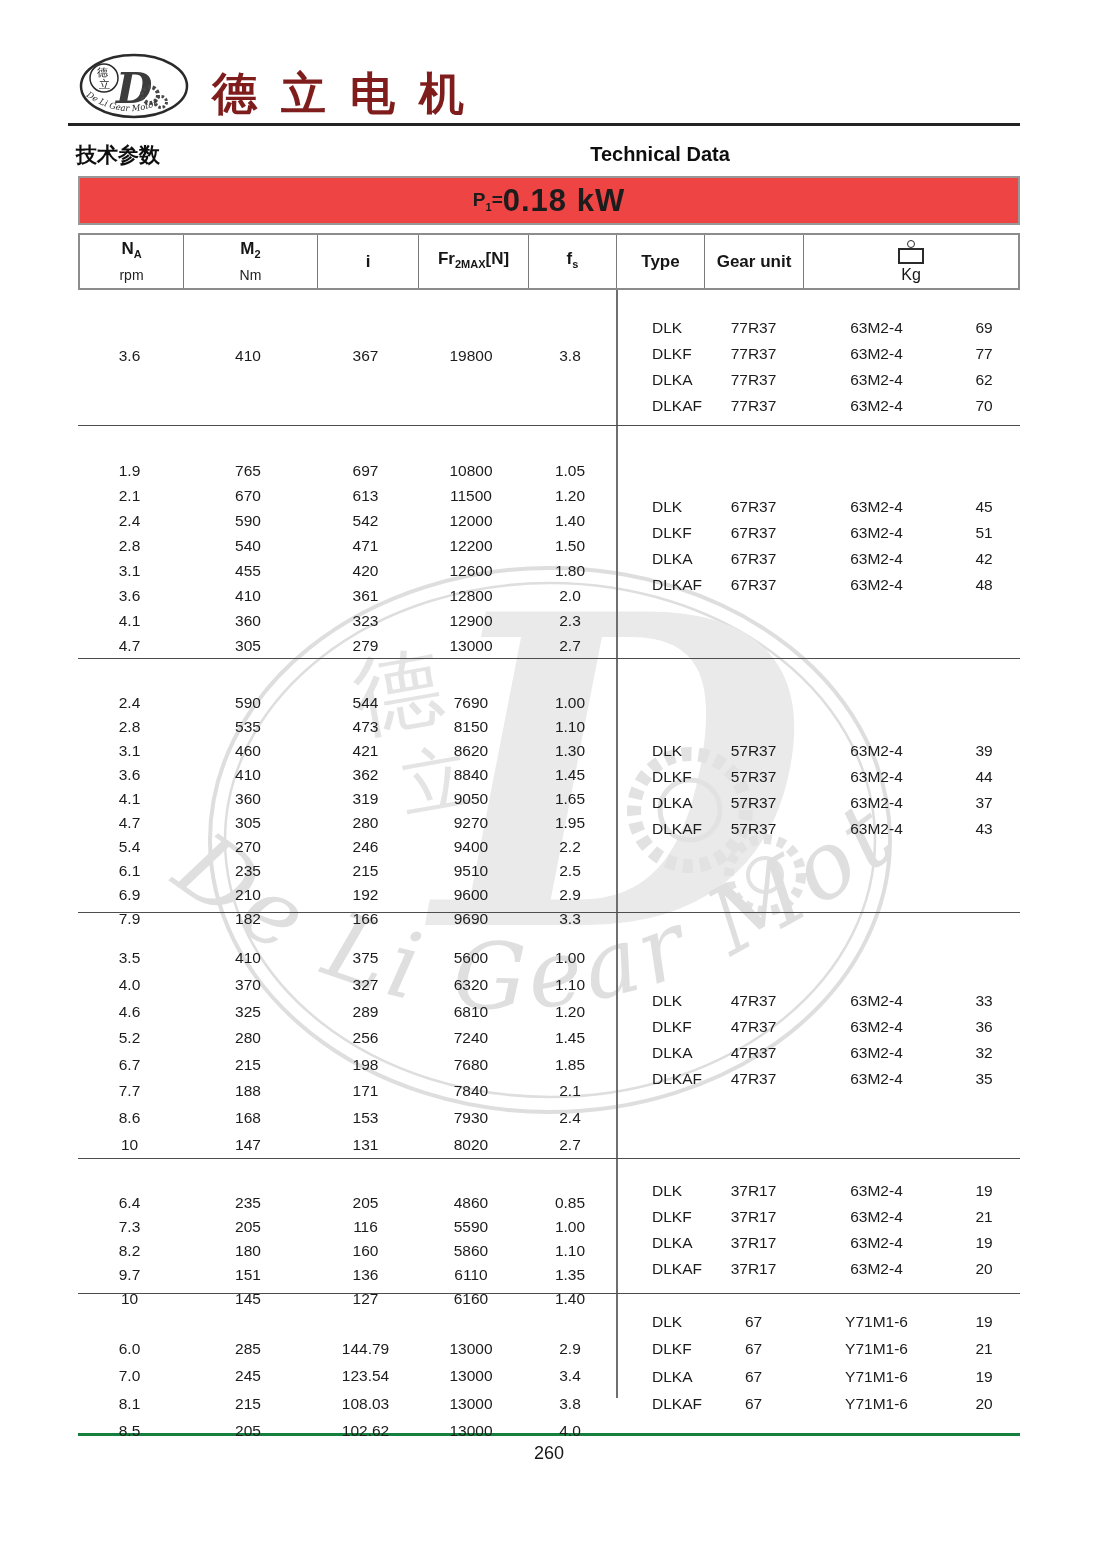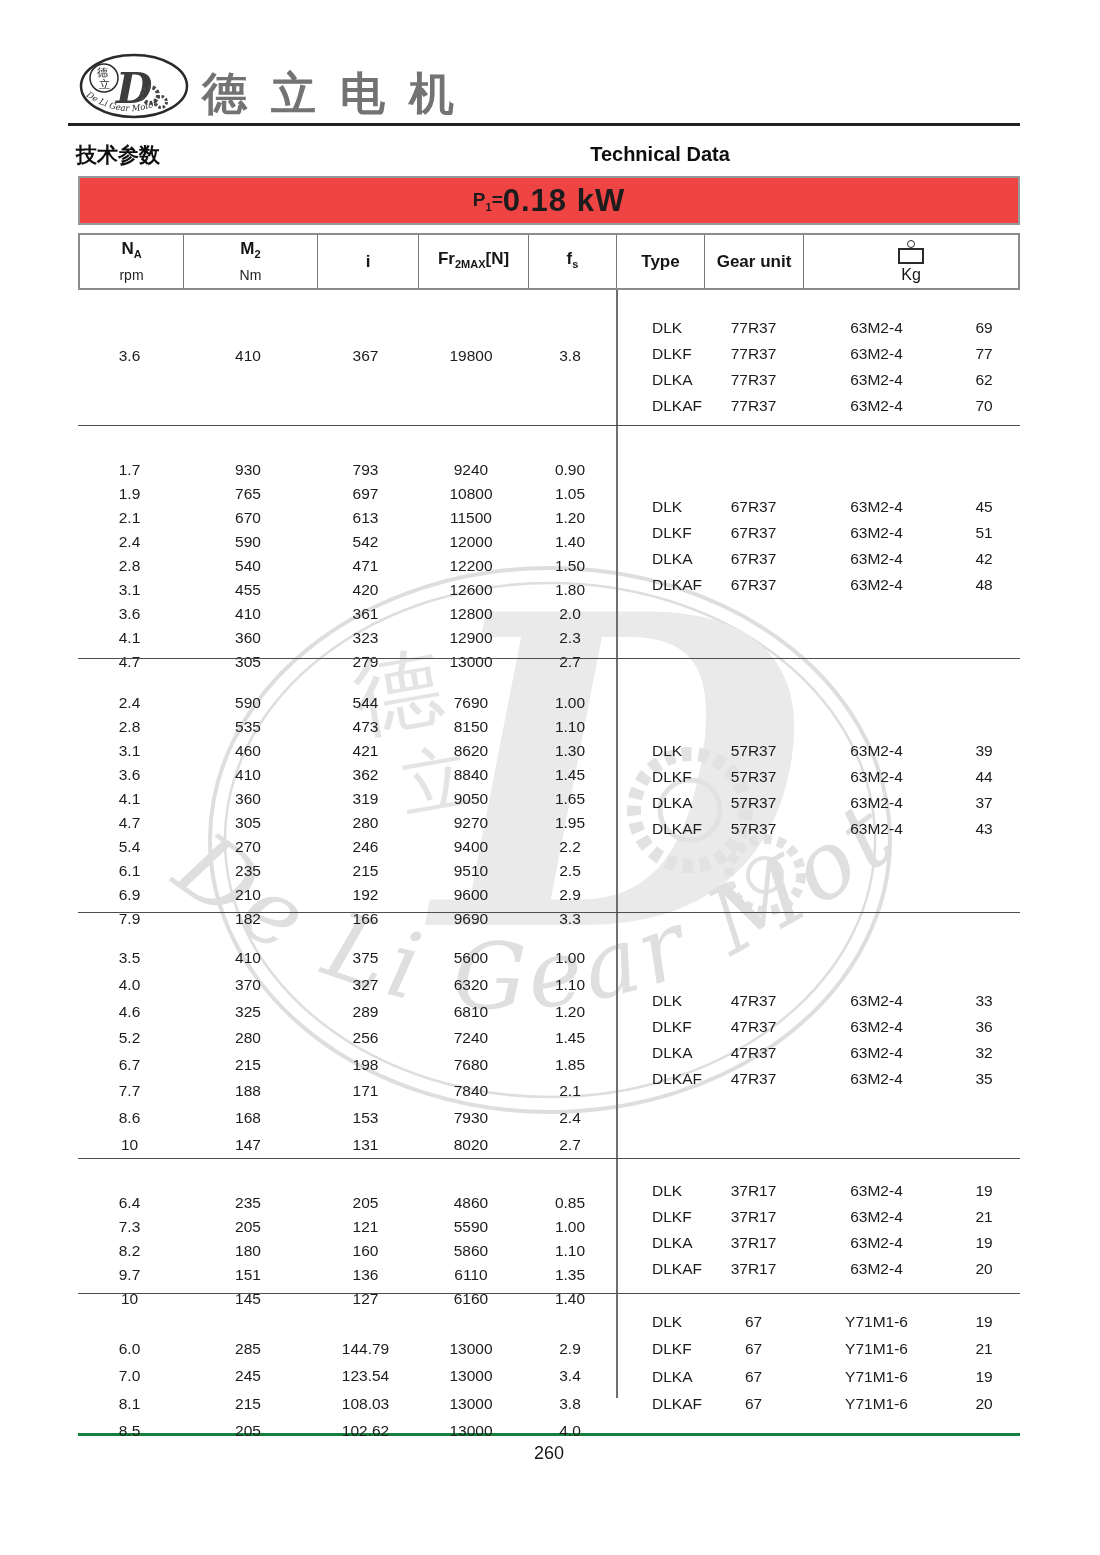--- a/index.html
+++ b/index.html
@@ -5,22 +5,22 @@
   * { box-sizing: border-box; margin: 0; padding: 0; }
   html,body { background:#ffffff; }
   body {
     width:1100px; height:1555px; position:relative; overflow:hidden;
     font-family:"Liberation Sans","DejaVu Sans",sans-serif; color:#1c1c1c;
   }
 
   
   .logo-svg { position:absolute; left:76px; top:52px; width:116px; height:72px; }
   .brand-name {
-    position:absolute; left:202px; top:64px; font-size:45px; font-weight:bold;
-    letter-spacing:24px; font-family:"DejaVu Serif","Liberation Serif",serif; color:#737373;
+    position:absolute; left:212px; top:64px; font-size:45px; font-weight:bold;
+    letter-spacing:24px; font-family:"DejaVu Serif","Liberation Serif",serif; color:#7f1d1d;
     white-space:nowrap;
   }
   .top-rule { position:absolute; left:68px; top:123px; width:952px; height:3px; background:#232323; }
   .sec-zh { position:absolute; left:76px; top:141px; font-size:21px; font-weight:bold; color:#0e0e0e; }
   .sec-en { position:absolute; left:495px; top:143px; width:330px; text-align:center; font-size:20px; font-weight:bold; color:#0e0e0e; }
 
   .power-box {
     position:absolute; left:78px; top:176px; width:942px; height:49px;
     border:2px solid #989898; background:#ef4444;
     display:flex; align-items:center; justify-content:center; z-index:2;
@@ -198,27 +198,20 @@
           <div class="vcell t0">DLKAF</div>
           <div class="vcell t1">77R37</div>
           <div class="vcell t2">63M2-4</div>
           <div class="vcell t3">70</div>
         </div>
       </div>
     </div>
     <div class="group group-2 g-center">
       <div class="left-rows">
         <div class="drow">
-          <div class="dcell c0">1.7</div>
-          <div class="dcell c1">930</div>
-          <div class="dcell c2">793</div>
-          <div class="dcell c3">9240</div>
-          <div class="dcell c4">0.90</div>
-        </div>
-        <div class="drow">
           <div class="dcell c0">1.9</div>
           <div class="dcell c1">765</div>
           <div class="dcell c2">697</div>
           <div class="dcell c3">10800</div>
           <div class="dcell c4">1.05</div>
         </div>
         <div class="drow">
           <div class="dcell c0">2.1</div>
           <div class="dcell c1">670</div>
           <div class="dcell c2">613</div>
@@ -486,21 +479,21 @@
         <div class="drow">
           <div class="dcell c0">6.4</div>
           <div class="dcell c1">235</div>
           <div class="dcell c2">205</div>
           <div class="dcell c3">4860</div>
           <div class="dcell c4">0.85</div>
         </div>
         <div class="drow">
           <div class="dcell c0">7.3</div>
           <div class="dcell c1">205</div>
-          <div class="dcell c2">121</div>
+          <div class="dcell c2">116</div>
           <div class="dcell c3">5590</div>
           <div class="dcell c4">1.00</div>
         </div>
         <div class="drow">
           <div class="dcell c0">8.2</div>
           <div class="dcell c1">180</div>
           <div class="dcell c2">160</div>
           <div class="dcell c3">5860</div>
           <div class="dcell c4">1.10</div>
         </div>

